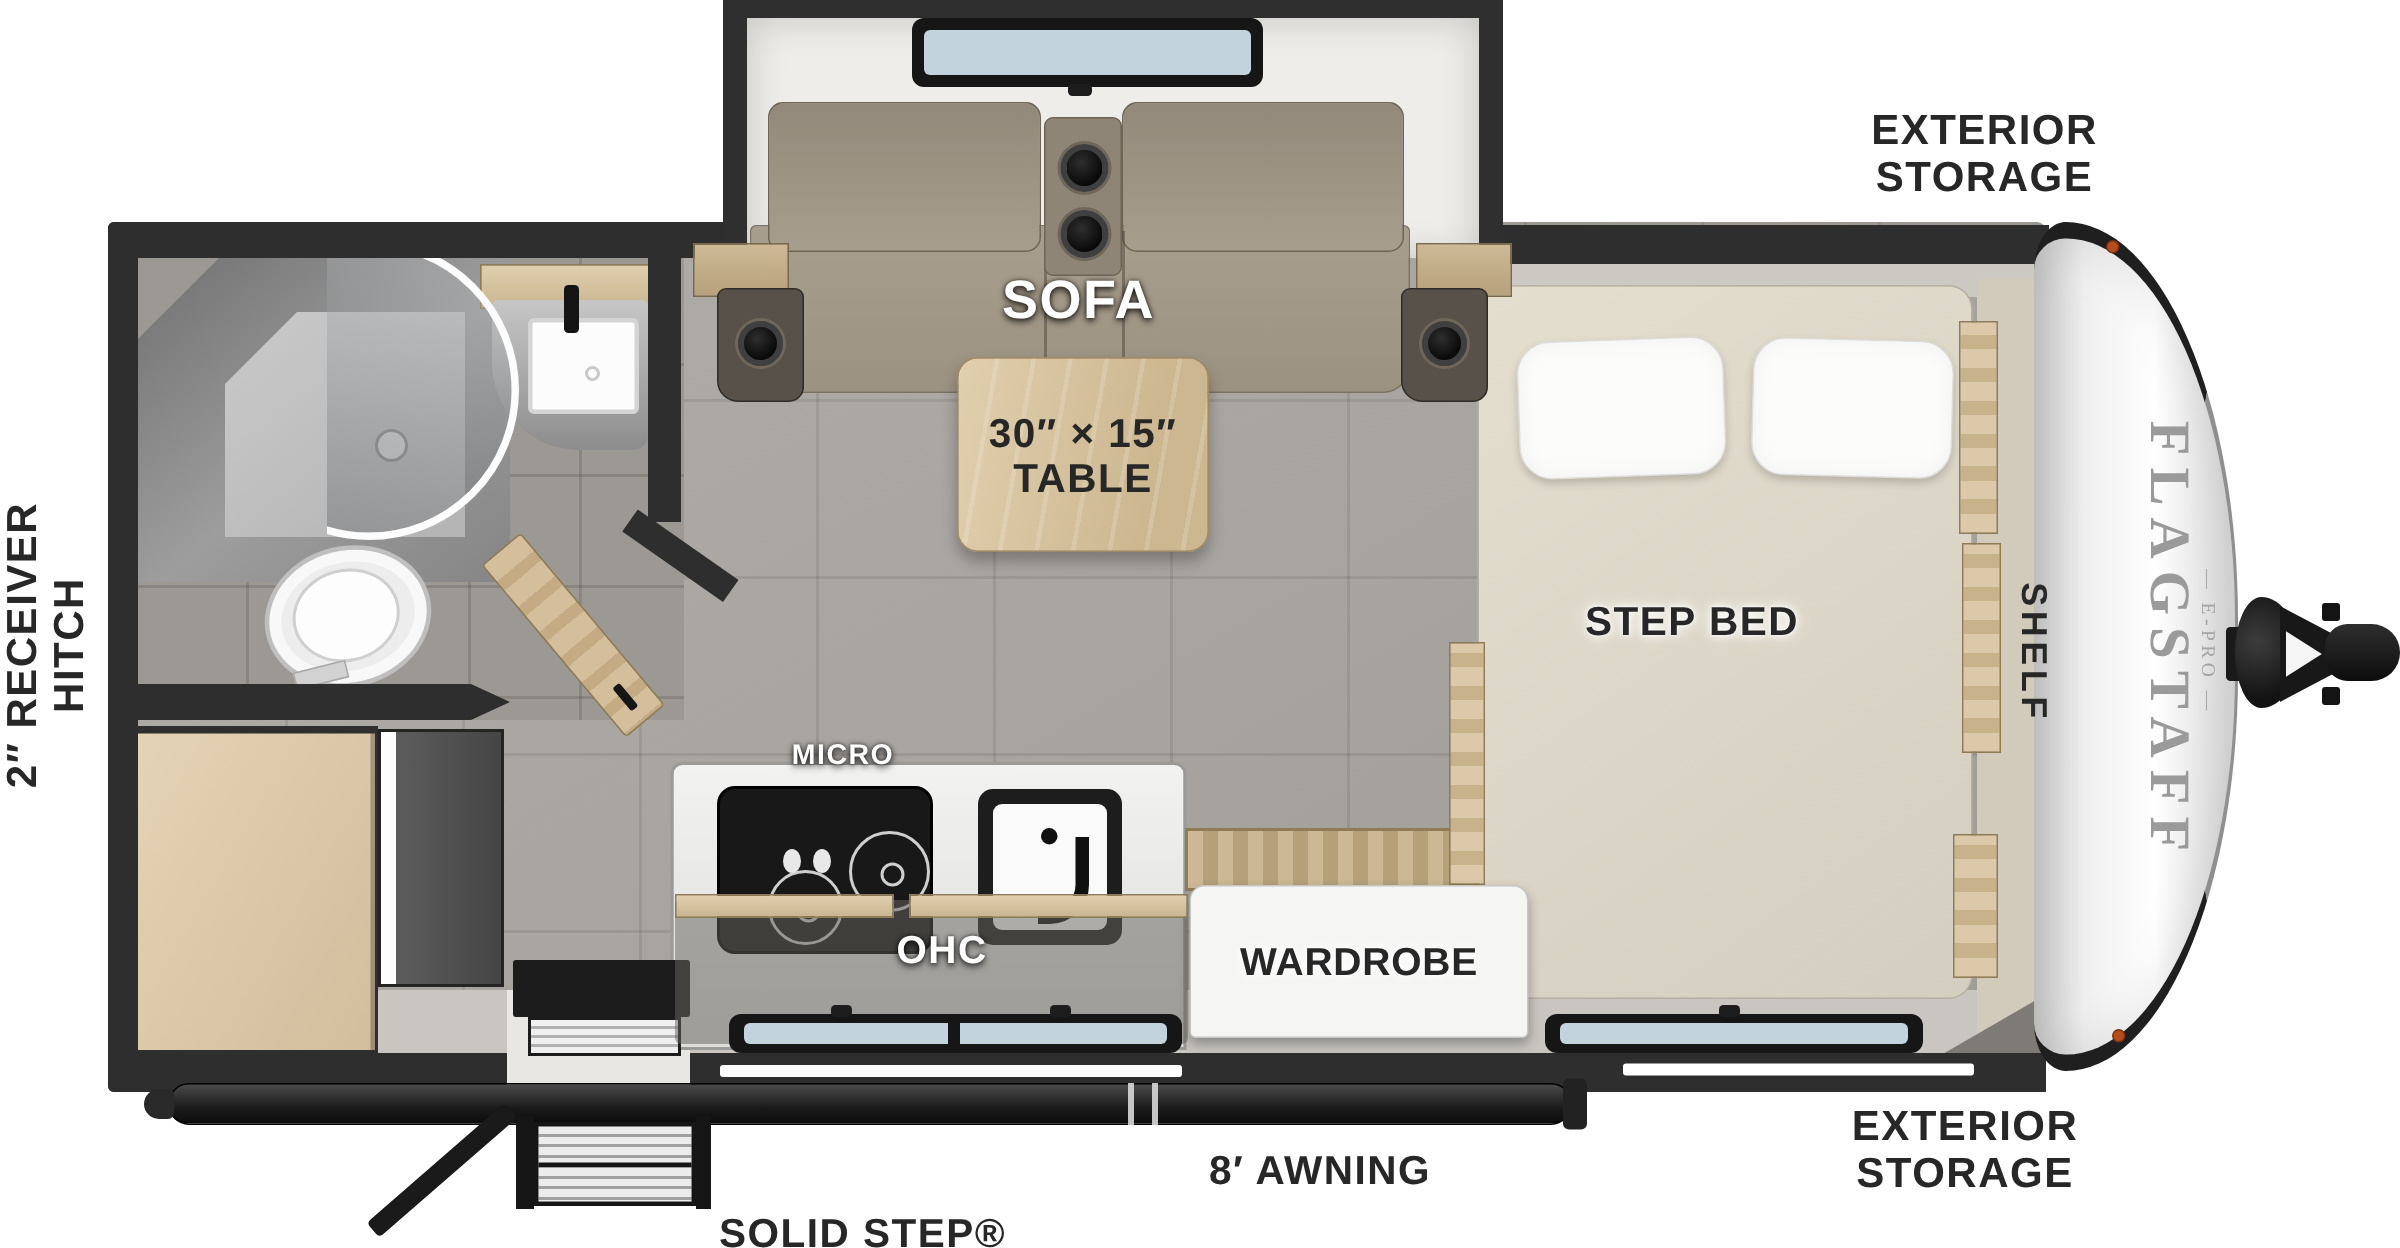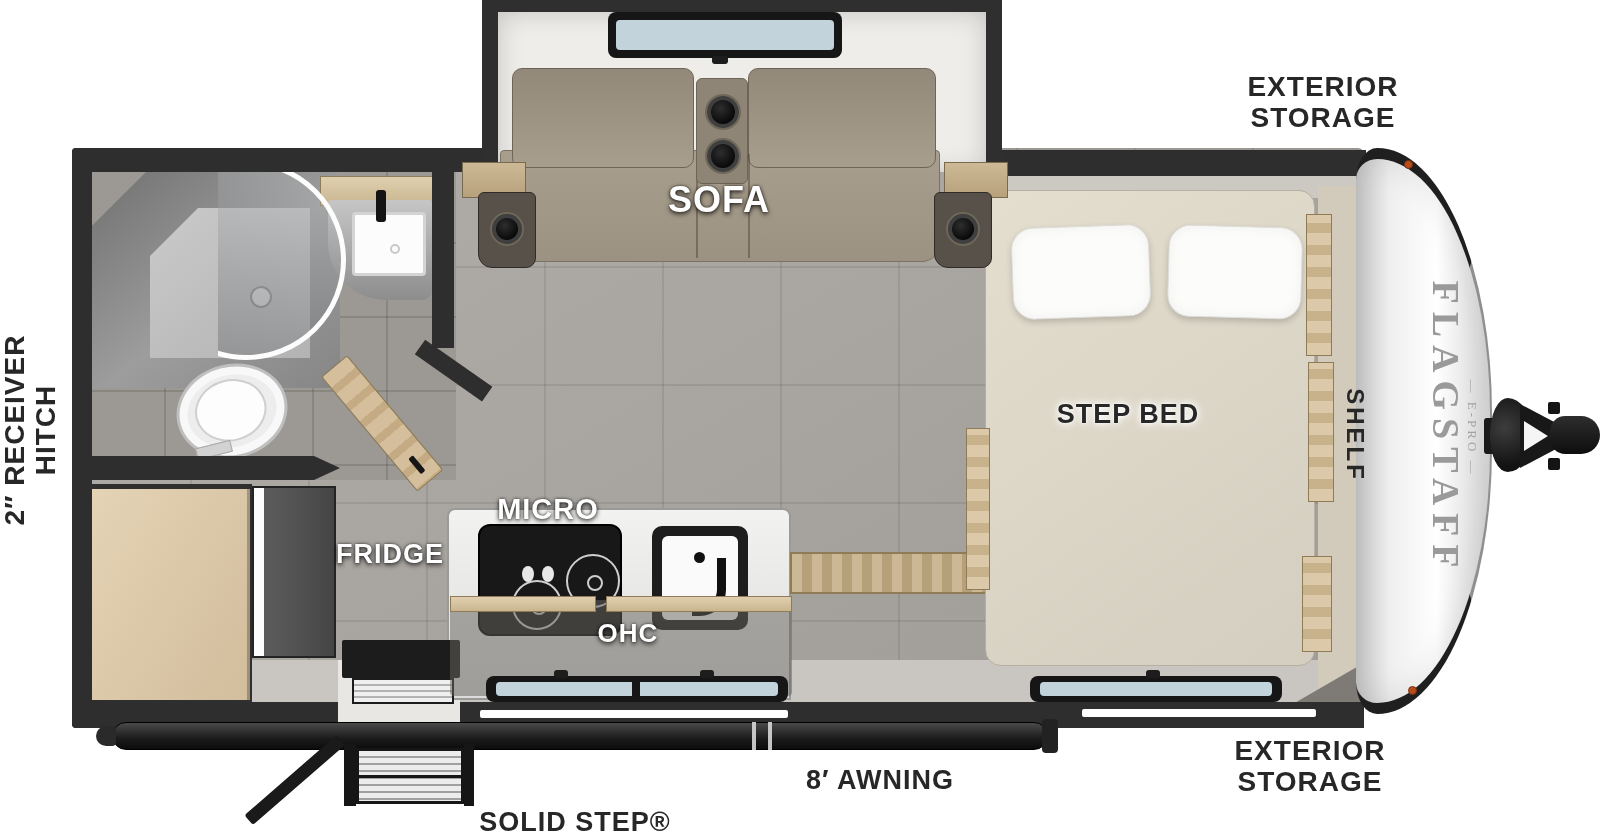--- a/index.html
+++ b/index.html
@@ -232,21 +232,21 @@
   .step-rail-left { left:344px; top:744px; width:12px; height:62px; background:#161616; z-index:34; }
   .step-rail-right { left:464px; top:744px; width:10px; height:62px; background:#161616; z-index:34; }
   .step-diag { left:345px; top:745px; width:122px; height:13px; background:#1a1a1a; z-index:35;
     transform:rotate(139deg); transform-origin:0 0; border-radius:3px; }
 
   
   .lbl-ext-top { left:1178px; top:72px; width:290px; }
   .lbl-ext-bottom { left:1165px; top:736px; width:290px; }
   .lbl-hitch { left:-107px; top:397px; width:280px; height:66px; transform:rotate(-90deg); }
   .lbl-sofa { left:609px; top:180px; width:220px; font-size:36px; }
-  .lbl-micro { left:438px; top:494px; width:220px; font-size:29px; }
+  .lbl-micro { left:452px; top:494px; width:220px; font-size:19px; }
   .lbl-fridge { left:280px; top:540px; width:220px; font-size:27px; }
   .lbl-ohc { left:518px; top:619px; width:220px; font-size:26px;text-align:center; }
   .lbl-bed { left:978px; top:398px; width:300px; font-size:27px; line-height:1.2; }
   .lbl-shelf { left:1293px; top:420px; width:120px; height:30px; transform:rotate(90deg);
     font-size:24px; letter-spacing:3px; }
   .lbl-wardrobe { position:static !important; font-size:26px; letter-spacing:.5px; }
   .lbl-step { left:425px; top:764px; width:300px; font-size:27px;margin-top:44px; }
   .lbl-awning { left:730px; top:766px; width:300px; font-size:27px; }
 </style>
 </head>
@@ -309,20 +309,23 @@
   <div class="plank wood-divider" style="left:966px;top:428px;width:24px;height:162px;"></div>
   <div class="headboard-band"></div>
   <div class="tan-band"></div>
   <div class="cap-shadow"></div>
   <div class="mattress"></div>
   <div class="pillow pillow-1"></div>
   <div class="pillow pillow-2"></div>
   <div class="plank plank-1"></div>
   <div class="plank plank-2"></div>
   <div class="plank plank-3"></div>
+  <div class="wardrobe">
+    <div class="lbl lbl-wardrobe lbl-glow">WARDROBE</div>
+  </div>
   <div class="win-frame bwin-frame"></div>
   <div class="win-glass bwin-glass"></div>
   <div class="win-latch bwin-latch"></div>
 
   <div class="wall wall-top-left"></div>
   <div class="wall wall-top-right"></div>
   <div class="wall wall-left"></div>
   <div class="wall wall-bottom-left"></div>
   <div class="wall wall-bottom-right"></div>
   <div class="wall-strip wall-strip-1"></div>
@@ -340,20 +343,26 @@
   <div class="sofa-console"></div>
   <div class="cup cup-c1"></div>
   <div class="cup cup-c2"></div>
   <div class="arm-wood arm-wood-left"></div>
   <div class="arm-wood arm-wood-right"></div>
   <div class="armrest armrest-left"></div>
   <div class="armrest armrest-right"></div>
   <div class="cup cup-a1"></div>
   <div class="cup cup-a2"></div>
 
+  <div class="table">
+    <div class="lbl table-lbl">
+      <span class="ln">30″ × 15″</span>
+      <span class="ln">TABLE</span>
+    </div>
+  </div>
 
   <div class="cap-body"></div>
   <div class="marker marker-top"></div>
   <div class="marker marker-bottom"></div>
   <div class="brand-name">FLAGSTAFF</div>
   <div class="brand-model">— E-PRO —</div>
 
   <div class="hitch-tab"></div>
   <div class="hitch-bulge"></div>
   <div class="hitch-frame"></div>
@@ -379,21 +388,20 @@
   <div class="lbl lbl-ext-bottom">
     <span class="ln">EXTERIOR</span>
     <span class="ln">STORAGE</span>
   </div>
   <div class="lbl lbl-hitch">
     <span class="ln">2″ RECEIVER</span>
     <span class="ln">HITCH</span>
   </div>
   <div class="lbl lbl-white lbl-sofa">SOFA</div>
   <div class="lbl lbl-white lbl-micro">MICRO</div>
-  <div class="lbl lbl-white lbl-fridge">FRIDGE</div>
   <div class="lbl lbl-white lbl-ohc">OHC</div>
   <div class="lbl lbl-glow lbl-bed">
     <span class="ln">STEP BED</span>
   </div>
   <div class="lbl lbl-shelf">SHELF</div>
   <div class="lbl lbl-step">
     <span class="ln">SOLID STEP®</span>
     <span class="ln">TABLE</span>
   </div>
   <div class="lbl lbl-awning">8′ AWNING</div>

